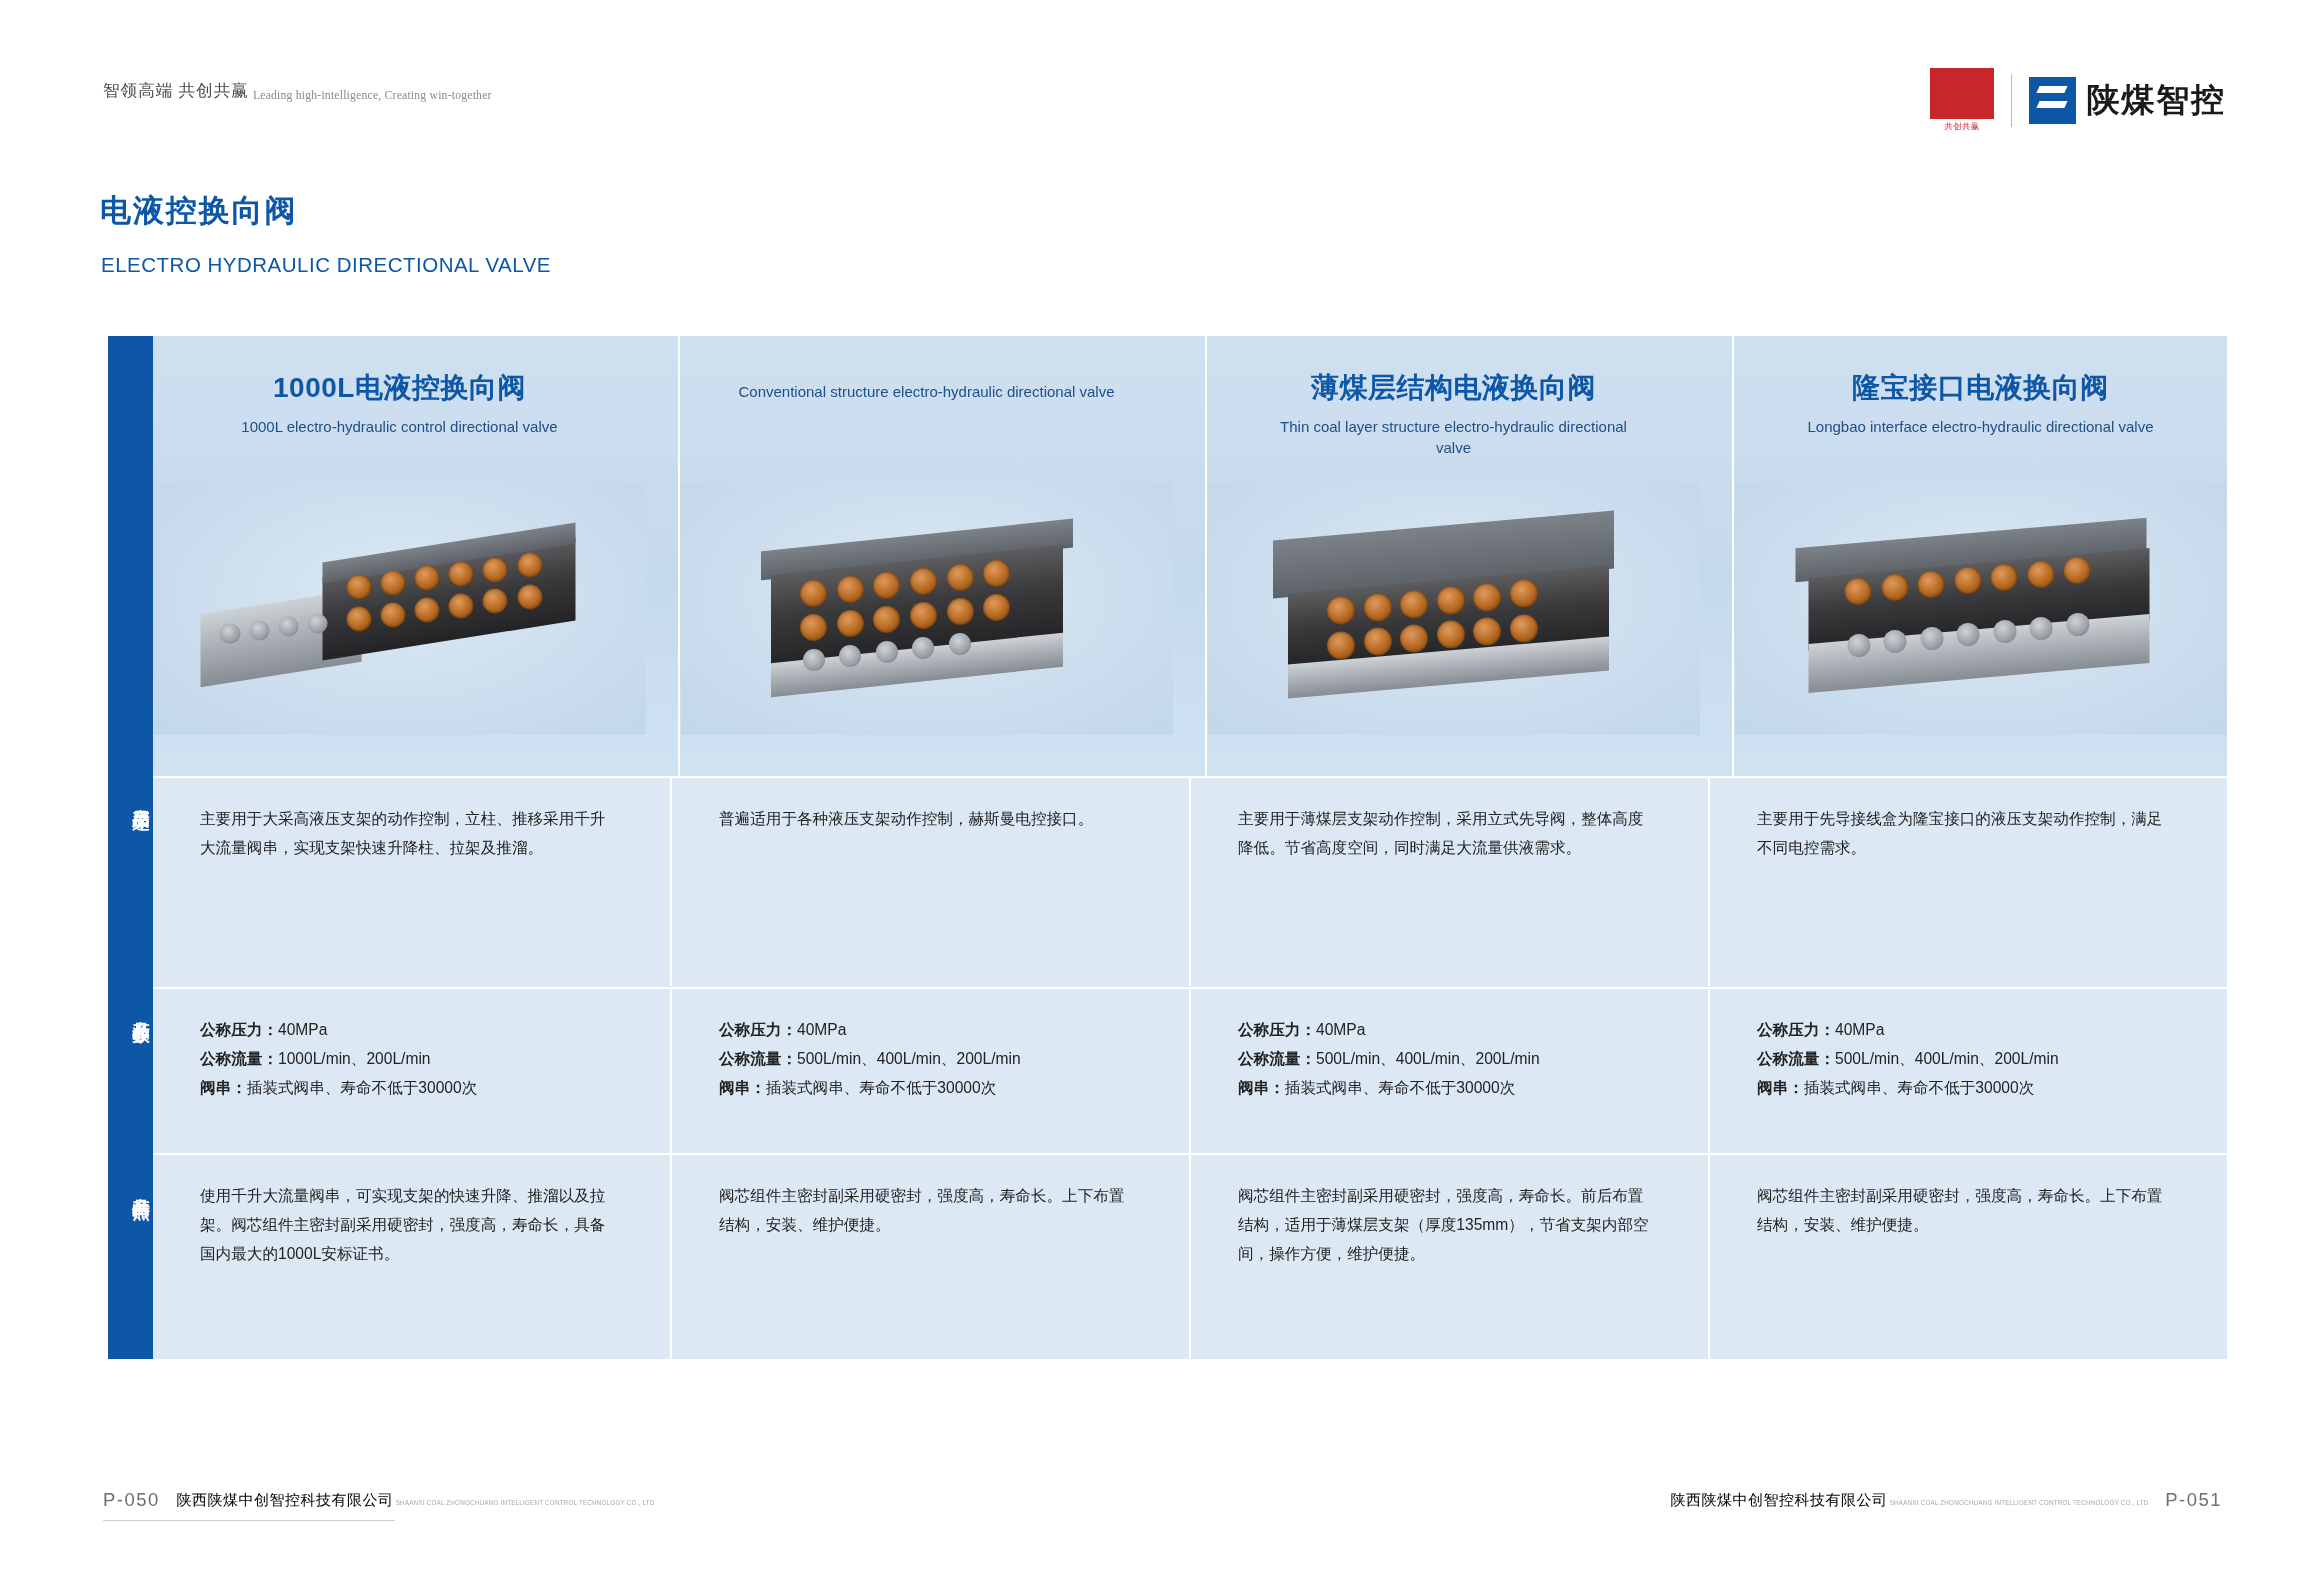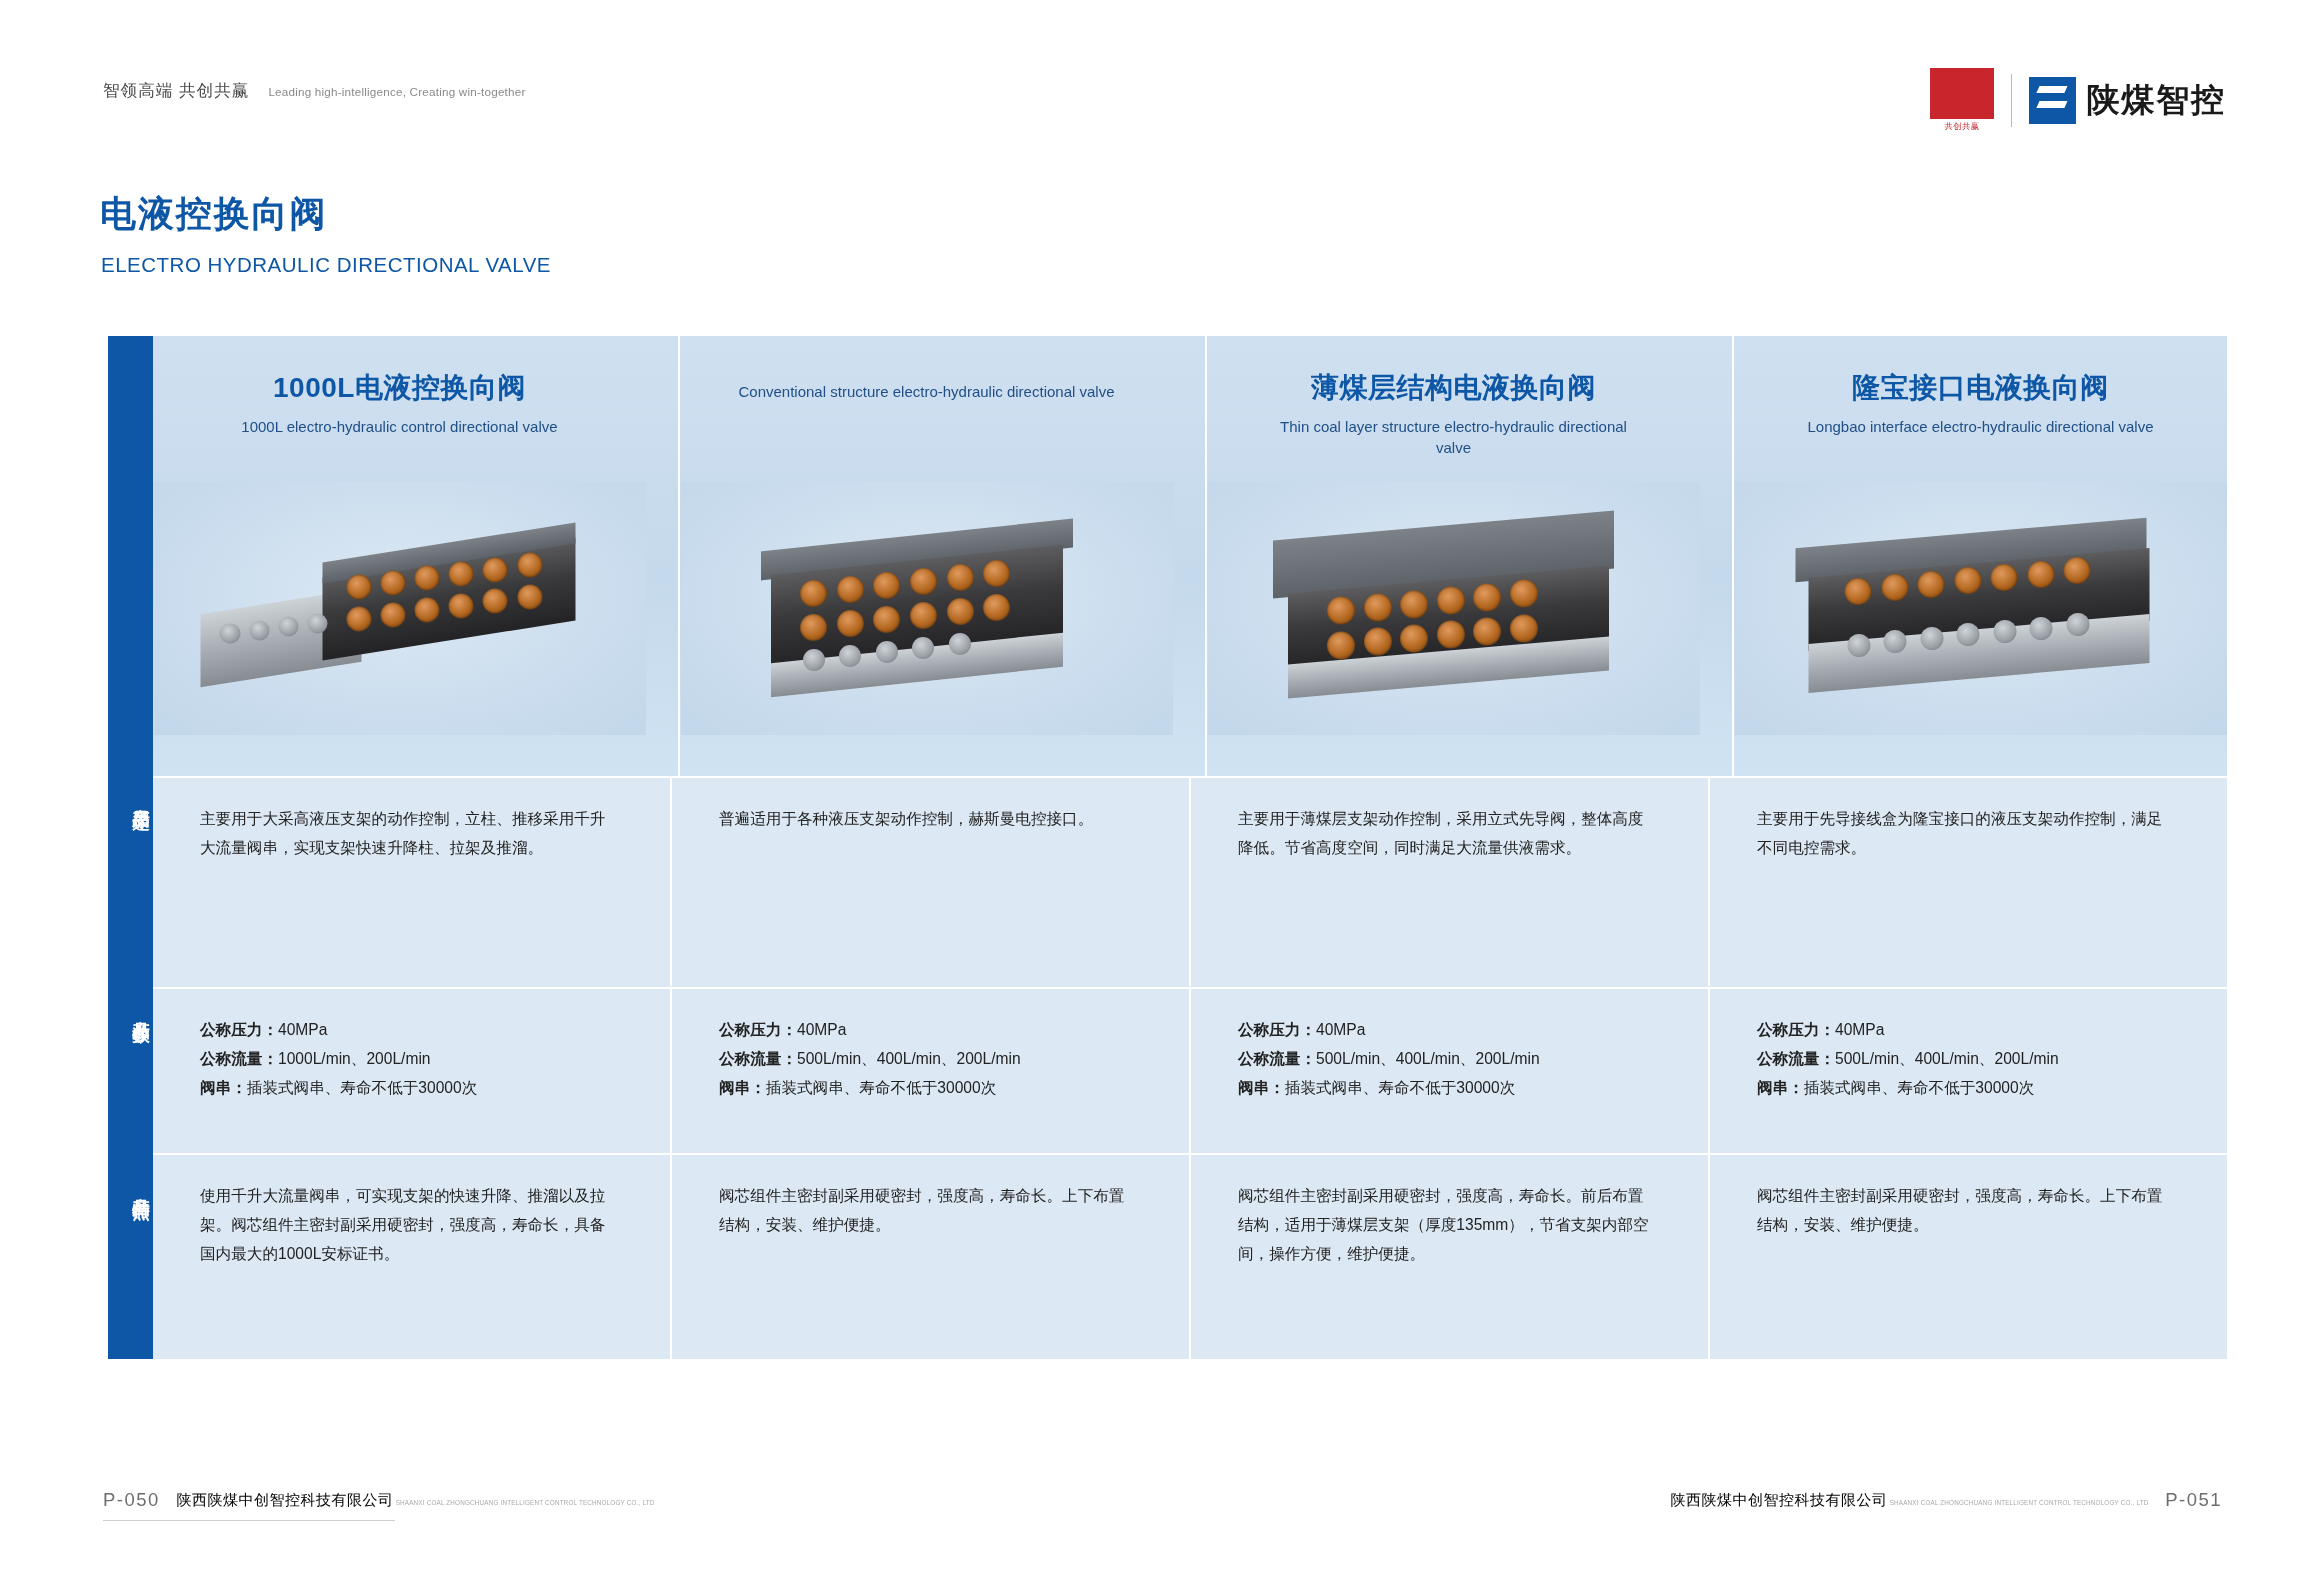--- a/index.html
+++ b/index.html
@@ -11,22 +11,23 @@
   }
   .page {
     position: relative;
     width: 2319px; height: 1574px;
     background: #ffffff;
   }
 
   
   .top-tagline {
     position: absolute; left: 103px; top: 80px;
-    display: flex; align-items: center; gap: 19px;
+    display: flex; align-items: flex-end; gap: 4px;
     white-space: nowrap;
+    font-family: Liberation Serif, serif;
   }
   .top-tagline .cn {
     font-size: 16.6px; color: #4a4a4a; letter-spacing: 1px;
   }
   .top-tagline .en {
     font-size: 11.7px; color: #8a8a8a; letter-spacing: 0.2px;
   }
 
   .logo-block {
     position: absolute; right: 93px; top: 68px;
@@ -65,21 +66,21 @@
     transform: skewX(-24deg);
   }
   .logo-mark-2 .name {
     font-size: 33px; font-weight: bold; color: #1a1a1a; letter-spacing: 1.9px;
     white-space: nowrap;
   }
 
   
   .title-cn {
     position: absolute; left: 100px; top: 190px;
-    font-size: 36px; font-weight: bold; color: #0d57a6; letter-spacing: 1.9px;
+    font-size: 31px; font-weight: bold; color: #0d57a6; letter-spacing: 1.9px;
     white-space: nowrap;
   }
   .title-en {
     position: absolute; left: 101px; top: 253px;
     font-size: 20.5px; color: #0d57a6; letter-spacing: 0.5px;
     white-space: nowrap;
   }
 
   
   .panel {

